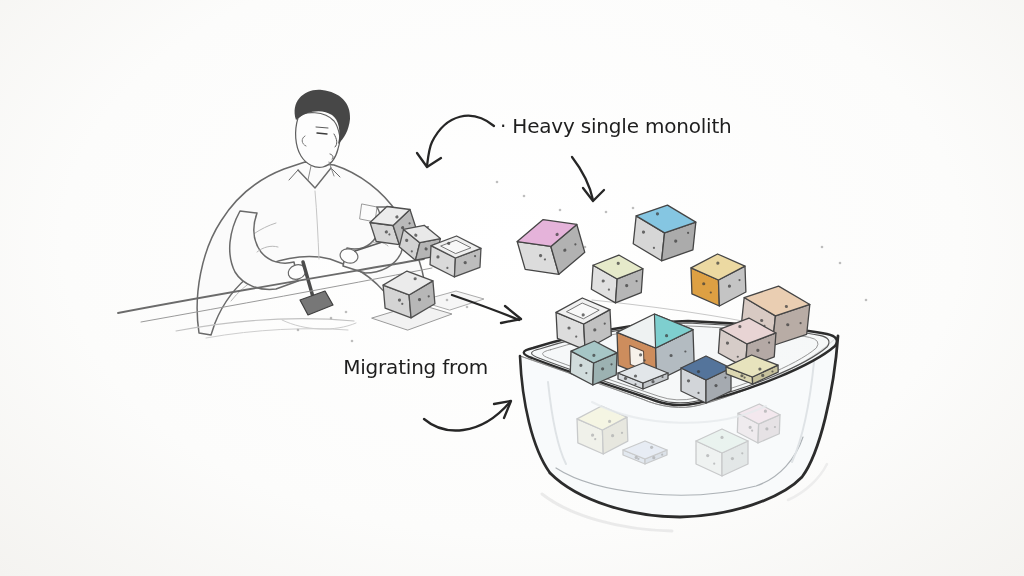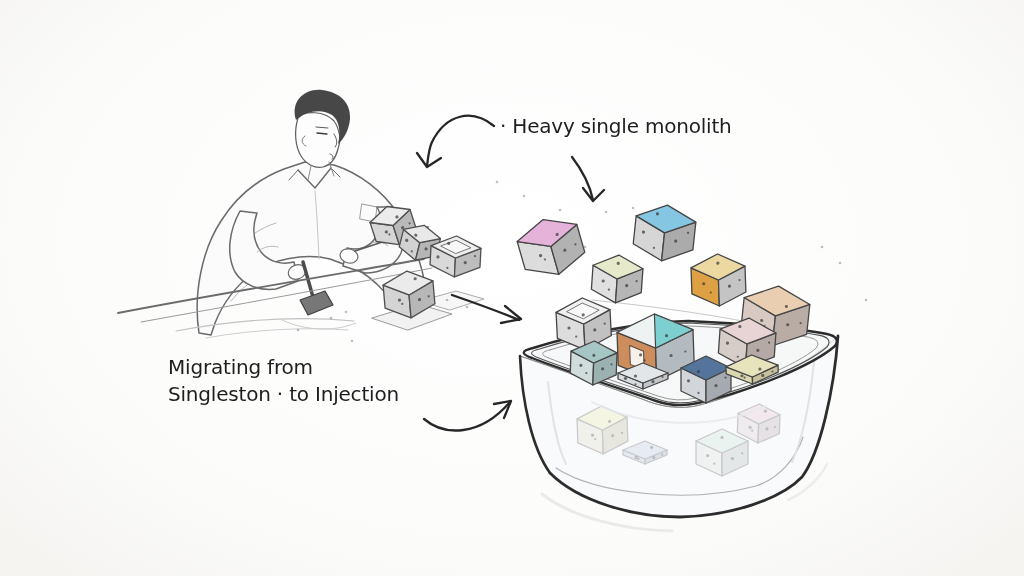--- a/index.html
+++ b/index.html
@@ -7,21 +7,21 @@
     position:relative;width:1024px;height:576px;overflow:hidden;
     background:radial-gradient(ellipse at 50% 42%, #ffffff 0%, #fcfcfb 62%, #f4f3f0 100%);
     font-family:"DejaVu Sans", "Liberation Sans", sans-serif;
   }
   .stage svg{position:absolute;left:0;top:0;}
   .label{
     position:absolute;color:#1e1e1e;font-size:20px;letter-spacing:-0.2px;
     white-space:nowrap;user-select:none;
   }
   .label-monolith{left:500px;top:114px;}
-  .label-migrating{left:168px;top:354px;width:320px;text-align:left;line-height:27px;white-space:normal;}
+  .label-migrating{left:168px;top:354px;width:320px;text-align:right;line-height:27px;white-space:normal;}
 </style>
 </head>
 <body>
 
 <div class="stage">
 
   <svg id="scene" width="1024" height="576" viewBox="0 0 1024 576">
     <g id="g-person">
         <path d="M199,333 C193,294 202,250 221,221 C236,197 258,179 284,169 L305,162 L334,165 C359,173 383,191 398,214 C412,235 421,261 426,289 L429,317 L407,329 C395,300 375,278 354,268 L330,259 C305,253 272,259 253,273 C237,285 223,303 215,323 L211,335 Z" fill="#fbfbfb" stroke="#6a6a6a" stroke-width="1.5" stroke-linecap="round" stroke-linejoin="round"></path>
         <path d="M236,250 C246,238 260,228 276,223" fill="none" stroke="#b9b9b9" stroke-width="1" stroke-linecap="round" stroke-linejoin="round"></path>
@@ -330,15 +330,14 @@
         <circle cx="298" cy="330" r="1.3" fill="#7d7d7d" opacity="0.5"></circle>
         <circle cx="331" cy="318" r="1.3" fill="#7d7d7d" opacity="0.5"></circle>
         <circle cx="346" cy="312" r="1.3" fill="#7d7d7d" opacity="0.5"></circle>
       </g>
   </svg>
 
   <div class="label label-monolith">· Heavy single monolith</div>
 
   <div class="label label-migrating">
     <span>Migrating from</span><br>
-    <span>Singleston · to Injection</span>
   </div>
 </div>
 
 </body></html>

